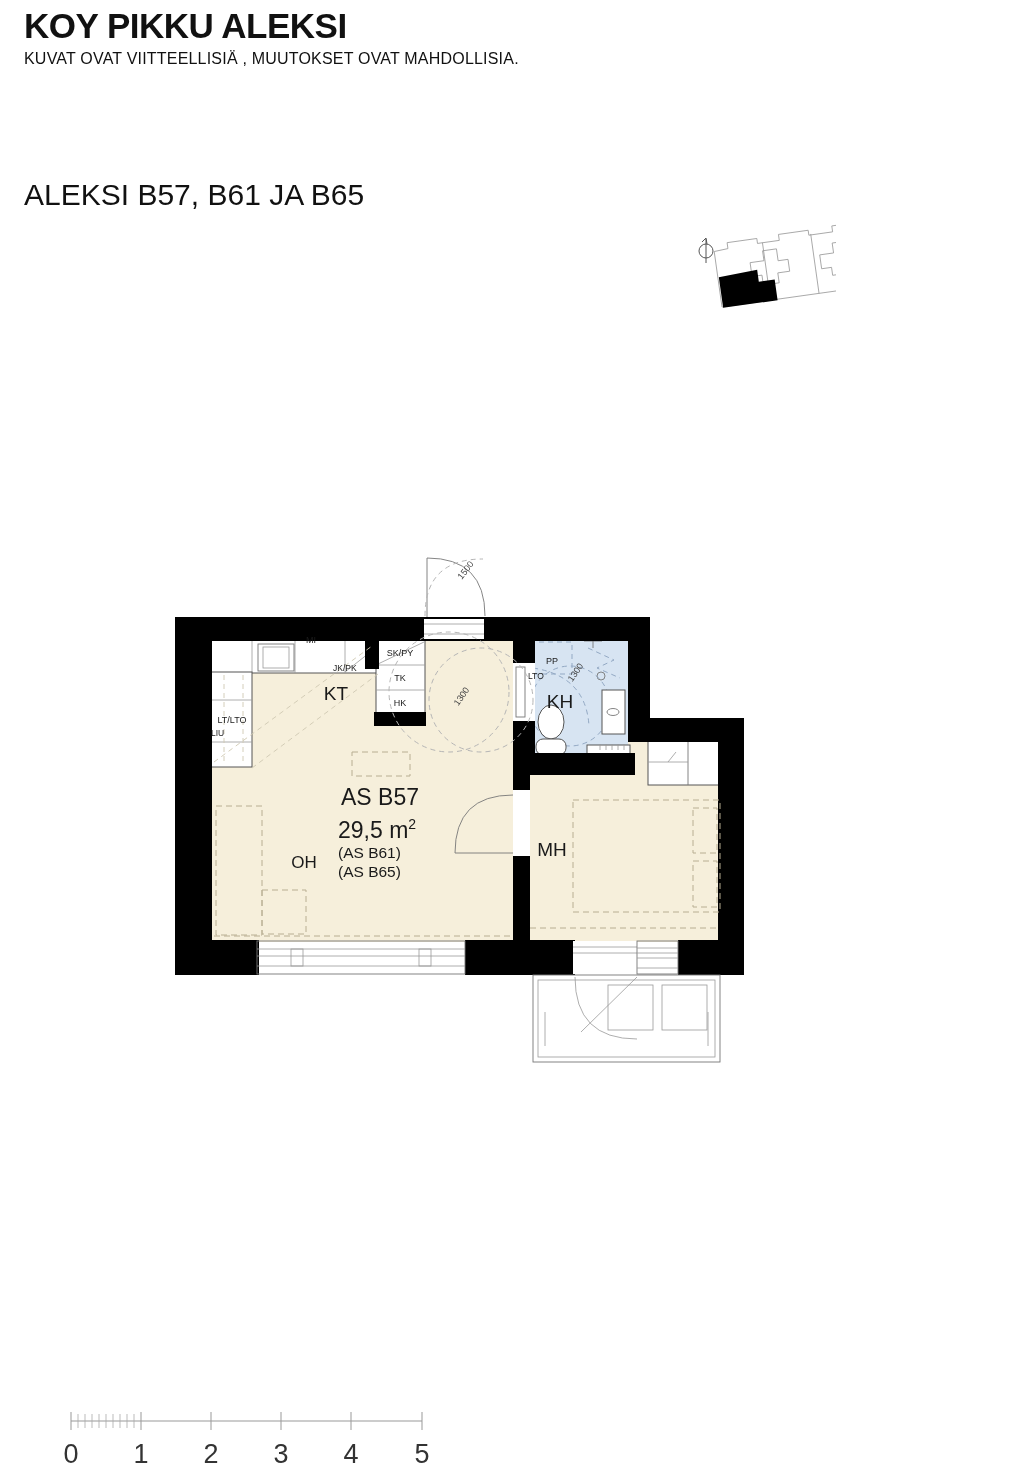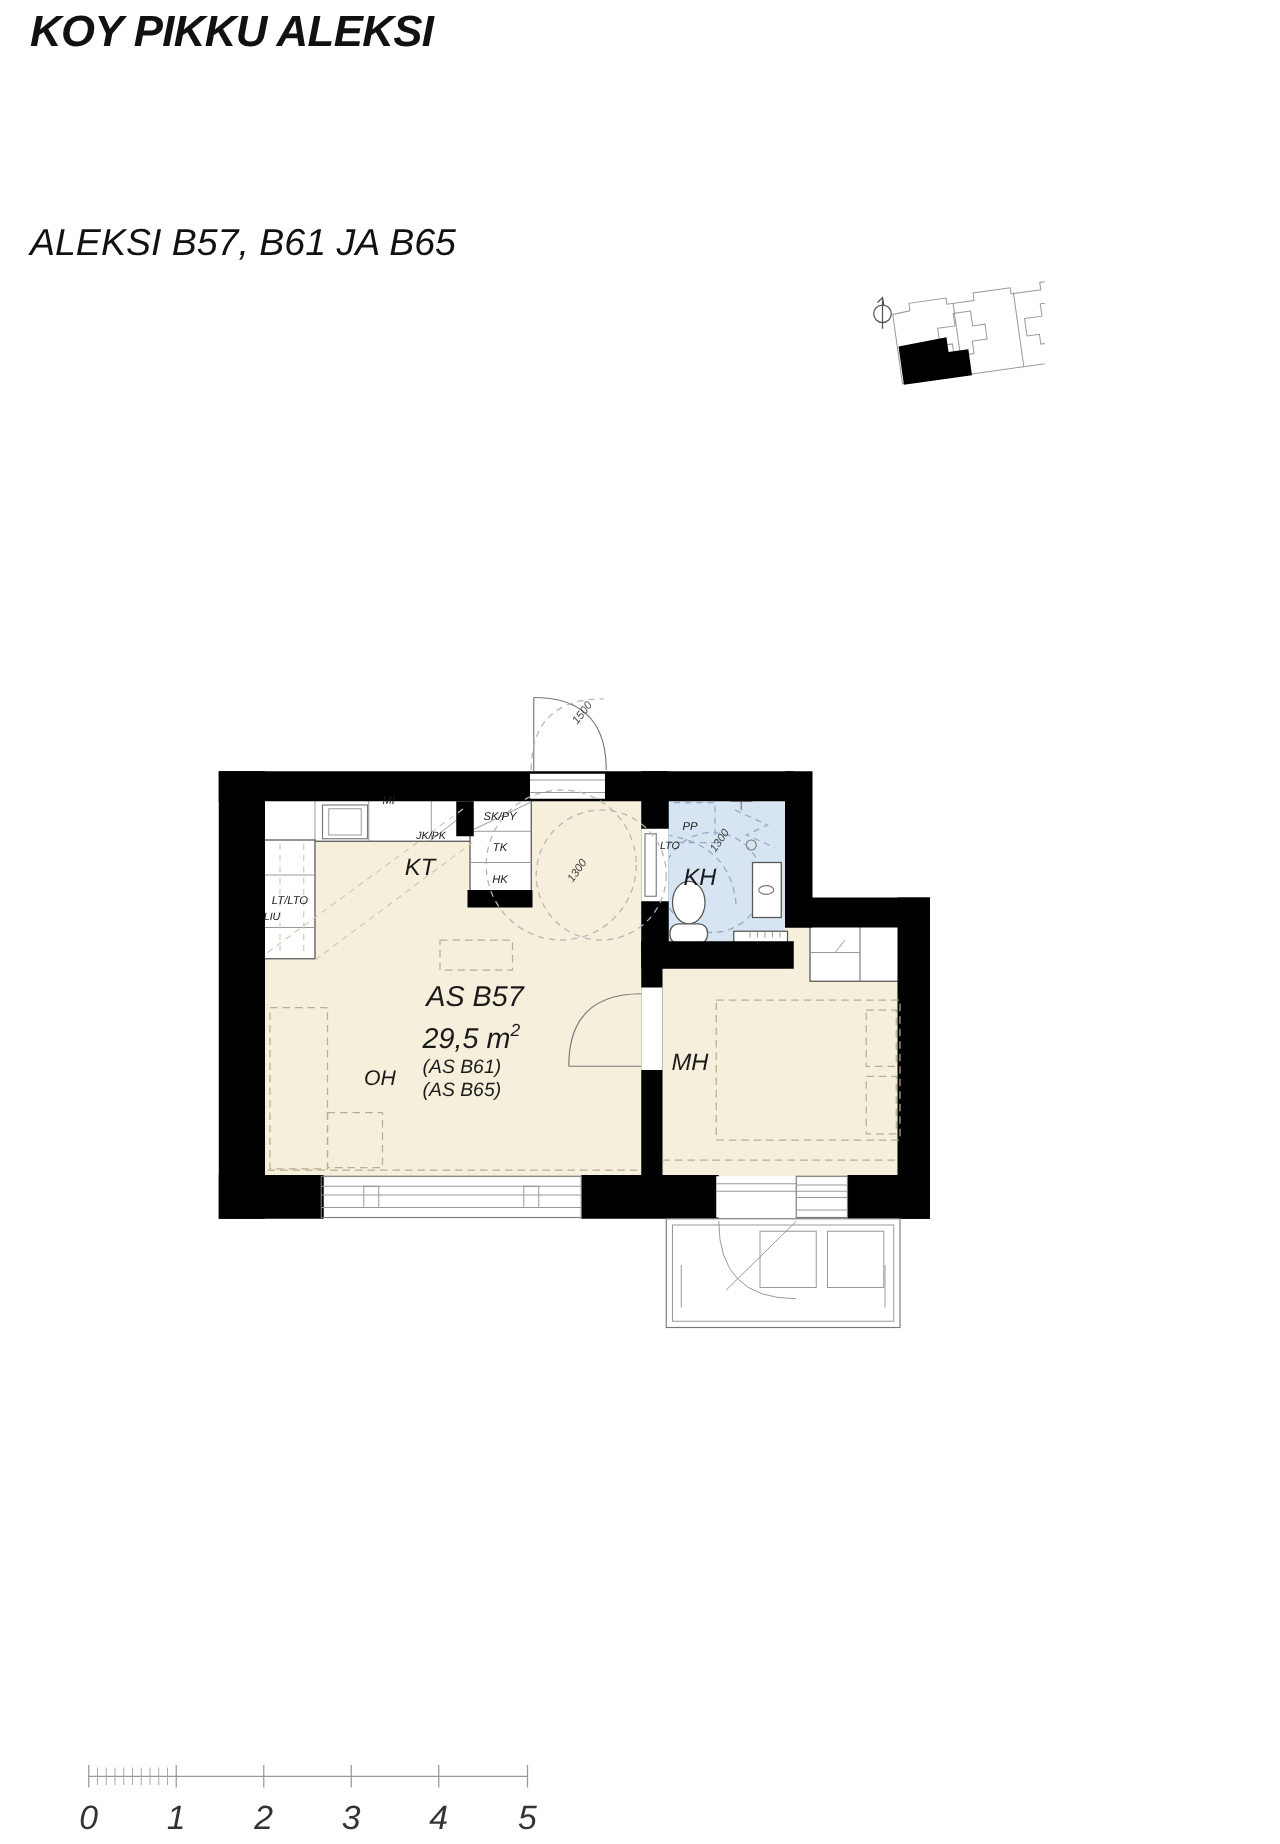--- a/index.html
+++ b/index.html
@@ -1,17 +1,17 @@
 <!DOCTYPE html>
 <html><head>
 <meta charset="utf-8">
 <style>
   html,body{margin:0;padding:0;background:#fff;}
   .page{position:relative;width:836px;height:1475px;background:#ffffff;overflow:hidden;
-        font-family:"Liberation Sans",sans-serif;color:#111;font-style:italic;}
+        font-family:"Liberation Sans",sans-serif;color:#111;}
   .abs{position:absolute;}
   .title{left:24px;top:6px;font-size:35px;font-weight:bold;letter-spacing:-0.5px;white-space:nowrap;}
   .disclaimer{left:24px;top:50px;font-size:16px;letter-spacing:0.2px;white-space:nowrap;}
   .sheetno{left:884px;top:10px;font-size:23px;white-space:nowrap;}
   .heading{left:24px;top:178px;font-size:30px;letter-spacing:0px;white-space:nowrap;}
   svg text{font-family:"Liberation Sans",sans-serif;fill:#1a1a1a;}
   .t-room{font-size:19px;}
   .t-oh{font-size:17px;}
   .t-apt{font-size:23px;}
   .t-var{font-size:15.5px;}
@@ -27,20 +27,21 @@
   .dash-g{fill:none;stroke:#b5b5b5;stroke-width:1;stroke-dasharray:5 4;}
   .dash-blue{fill:none;stroke:#93a9c4;stroke-width:1;stroke-dasharray:5 4;}
   .dash-lt{fill:none;stroke:#cfc8b2;stroke-width:0.9;stroke-dasharray:5 4;}
 </style>
 </head>
 <body>
 
 <div class="page">
 
   <div class="abs title">KOY PIKKU ALEKSI</div>
+  <div class="abs disclaimer">KUVAT OVAT VIITTEELLISIÄ , MUUTOKSET OVAT MAHDOLLISIA.</div>
   <div class="abs sheetno">L-10</div>
   <div class="abs heading">ALEKSI B57, B61 JA B65</div>
 
   <svg class="abs" style="left:680px;top:205px;" width="250" height="120" viewBox="0 0 250 120">
     <g stroke="#555" fill="none" stroke-width="1">
       <circle cx="26" cy="46" r="7"></circle>
       <line x1="26" y1="34" x2="26" y2="58"></line>
       <path d="M22,37 L26,33 L27,39"></path>
     </g>
     <g transform="translate(42,102) rotate(-8)">

